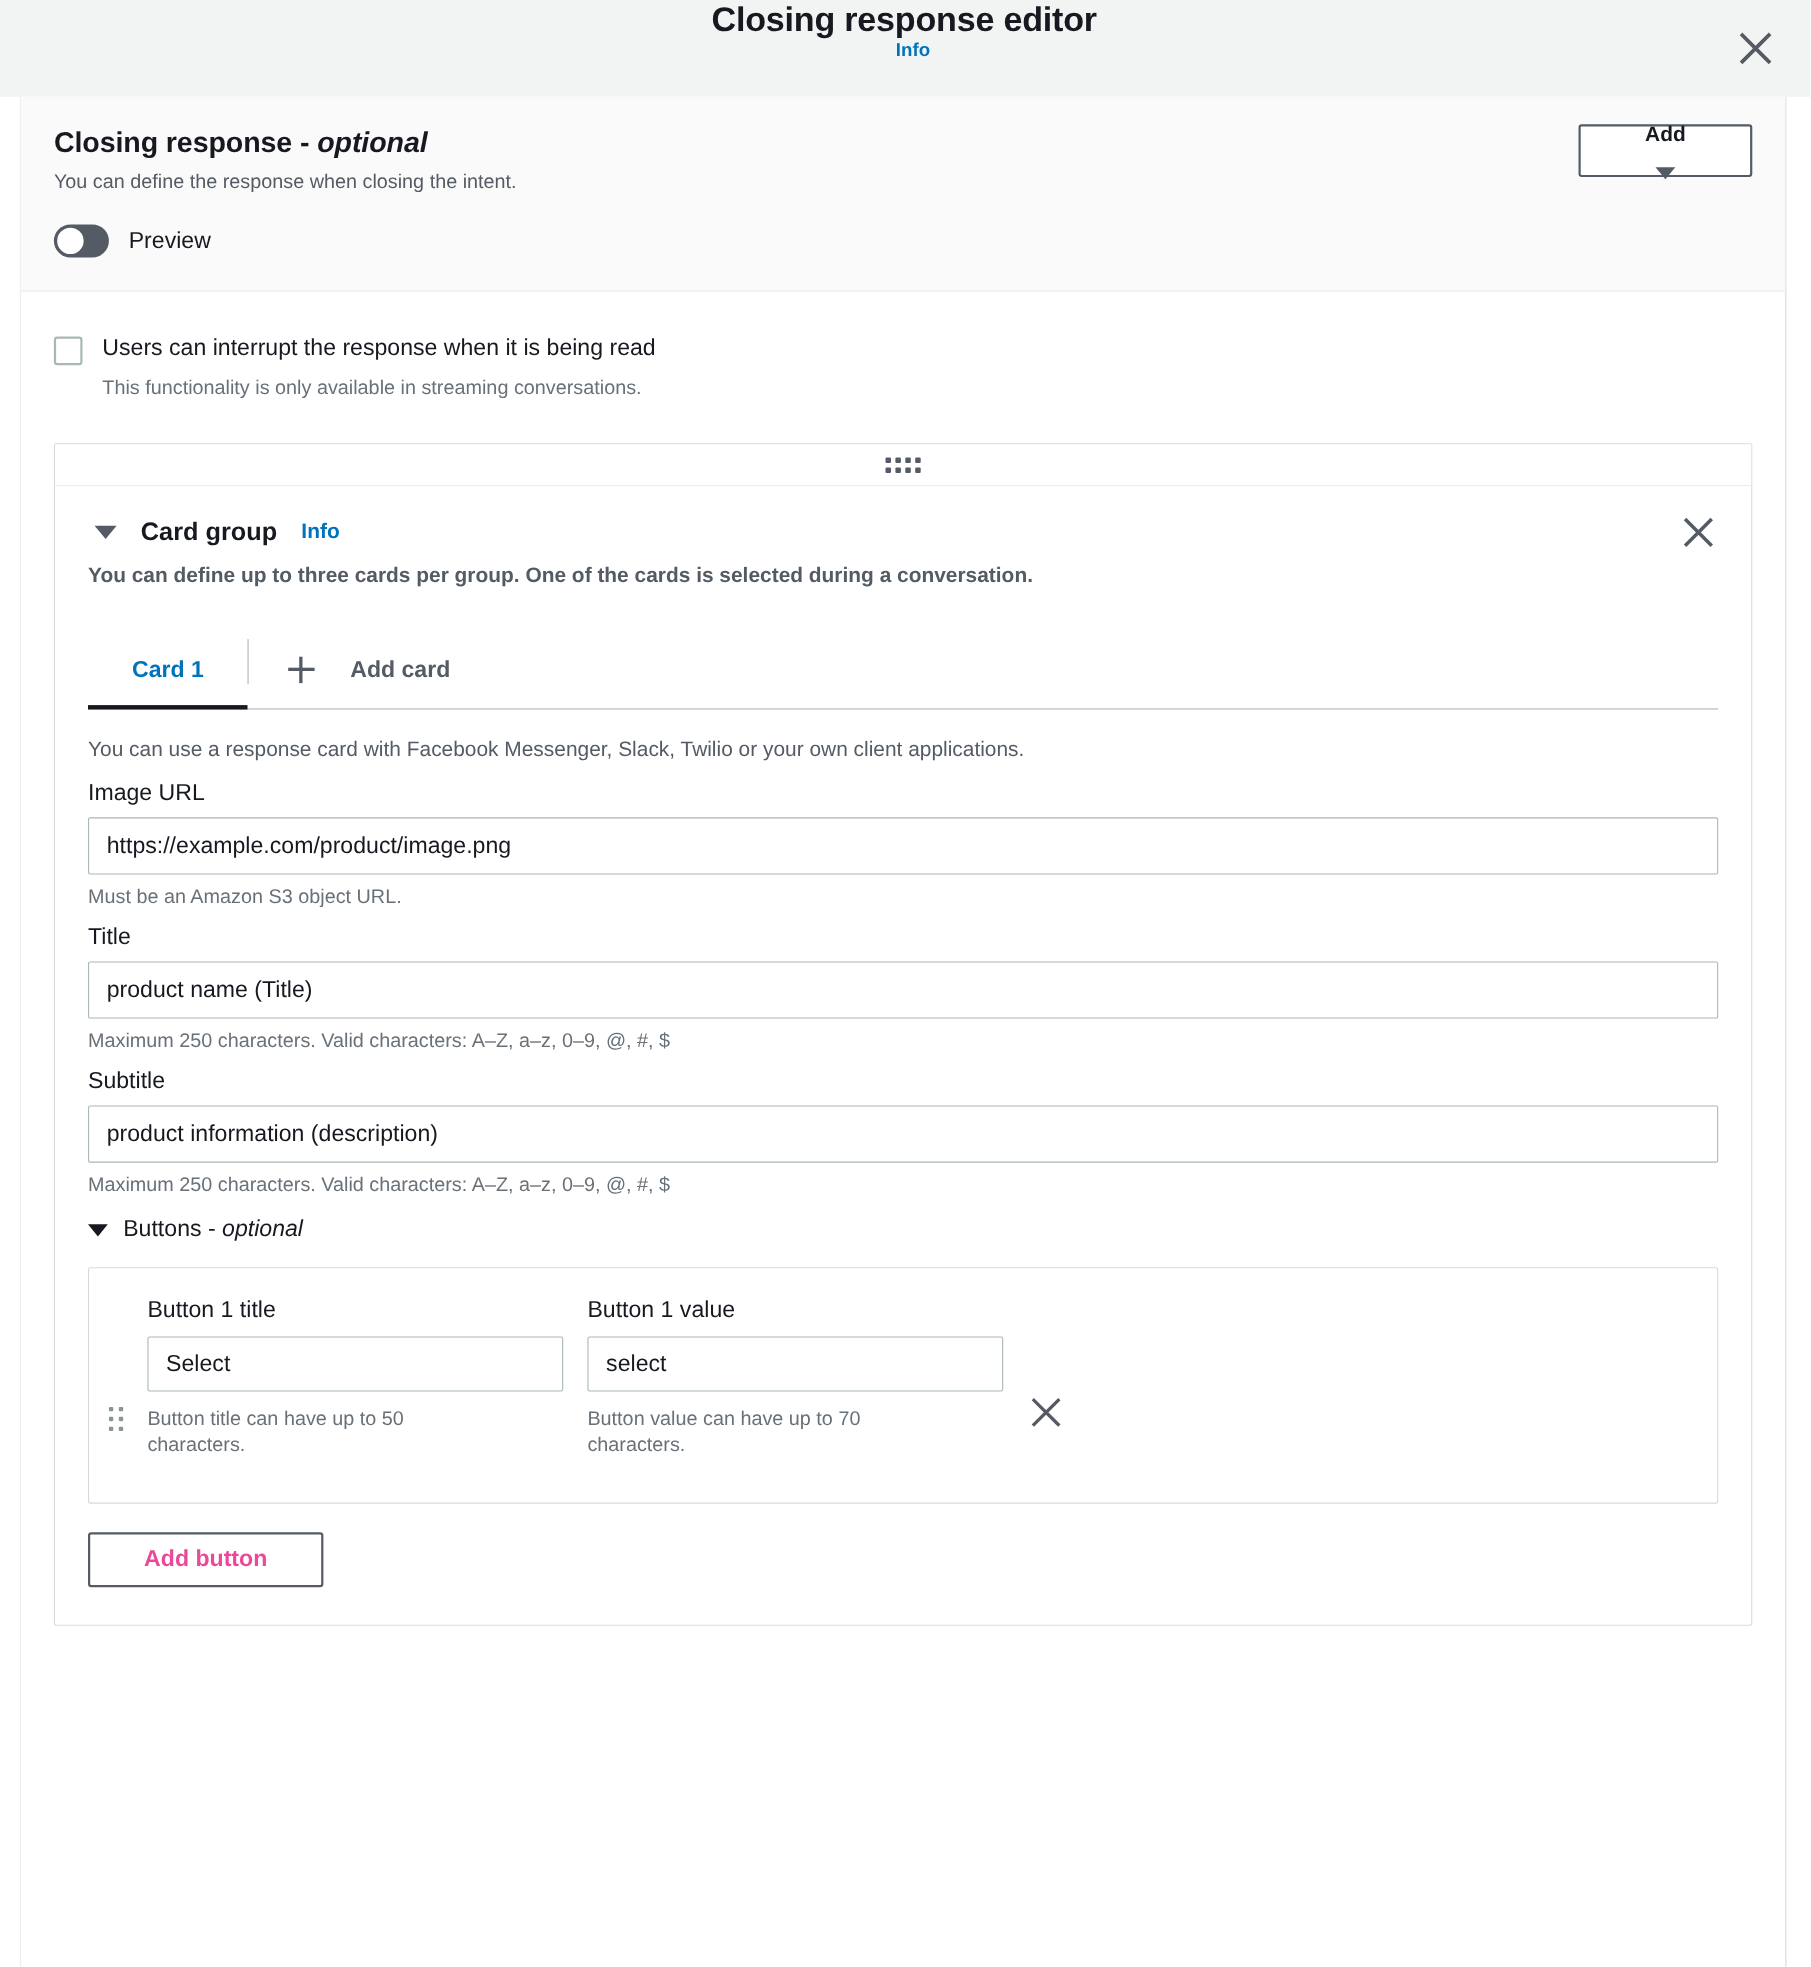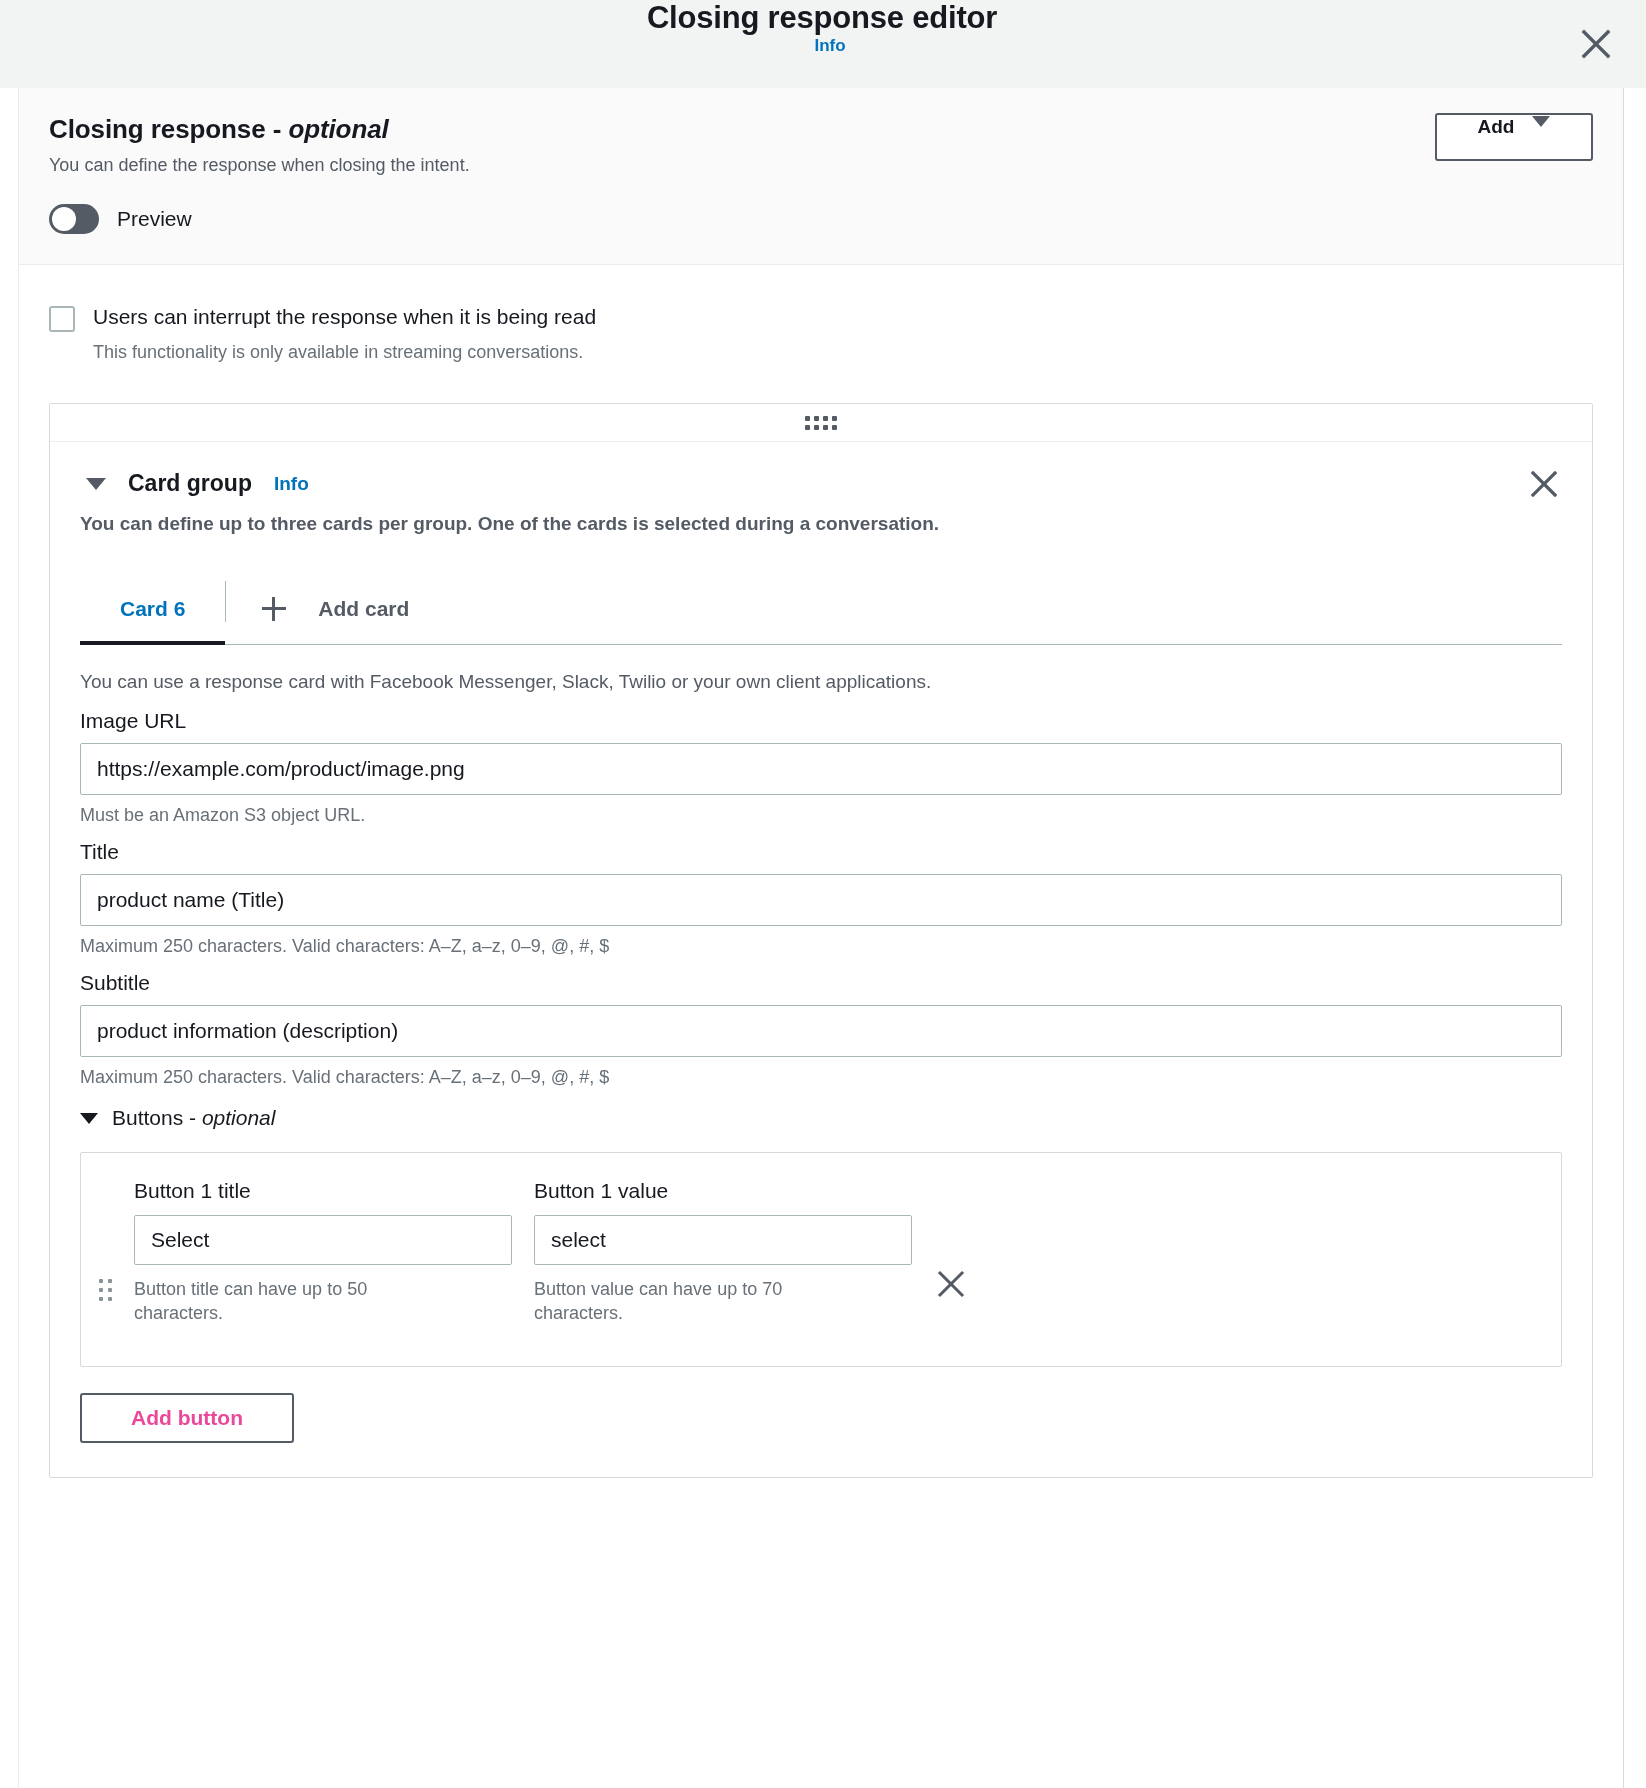--- a/index.html
+++ b/index.html
@@ -87,23 +87,25 @@
     min-width: 158px;
     height: 48px;
     background: #ffffff;
     border: 2px solid #545b64;
     border-radius: 3px;
     color: #16191f;
     font-size: 19px;
     font-weight: bold;
     font-family: "Liberation Sans", sans-serif;
     display: flex;
+    align-items: center;
     justify-content: center;
     gap: 18px;
     cursor: pointer;
+    flex-direction: column;
   }
   .caret-down {
     width: 0; height: 0;
     border-left: 9px solid transparent;
     border-right: 9px solid transparent;
     border-top: 11px solid #545b64;
   }
 
   
   .toggle-row {
@@ -451,21 +453,21 @@
         <span class="group-close">
           <svg width="36" height="36" viewBox="0 0 36 36" aria-hidden="true">
             <path d="M7 7 L29 29 M29 7 L7 29" stroke="#545b64" stroke-width="3.2" fill="none" stroke-linecap="square"></path>
           </svg>
         </span>
 
         <div class="group-desc">You can define up to three cards per group. One of the cards is selected during a conversation.</div>
 
         <div class="tabs">
           <div class="tab active">
-            <span>Card 6</span>
+            <span>Card 1</span>
           </div>
           <div class="tab-divider"></div>
           <div class="tab-add">
             <span class="plus"></span>
             <span>Add card</span>
           </div>
         </div>
 
         <div class="form-area">
 

